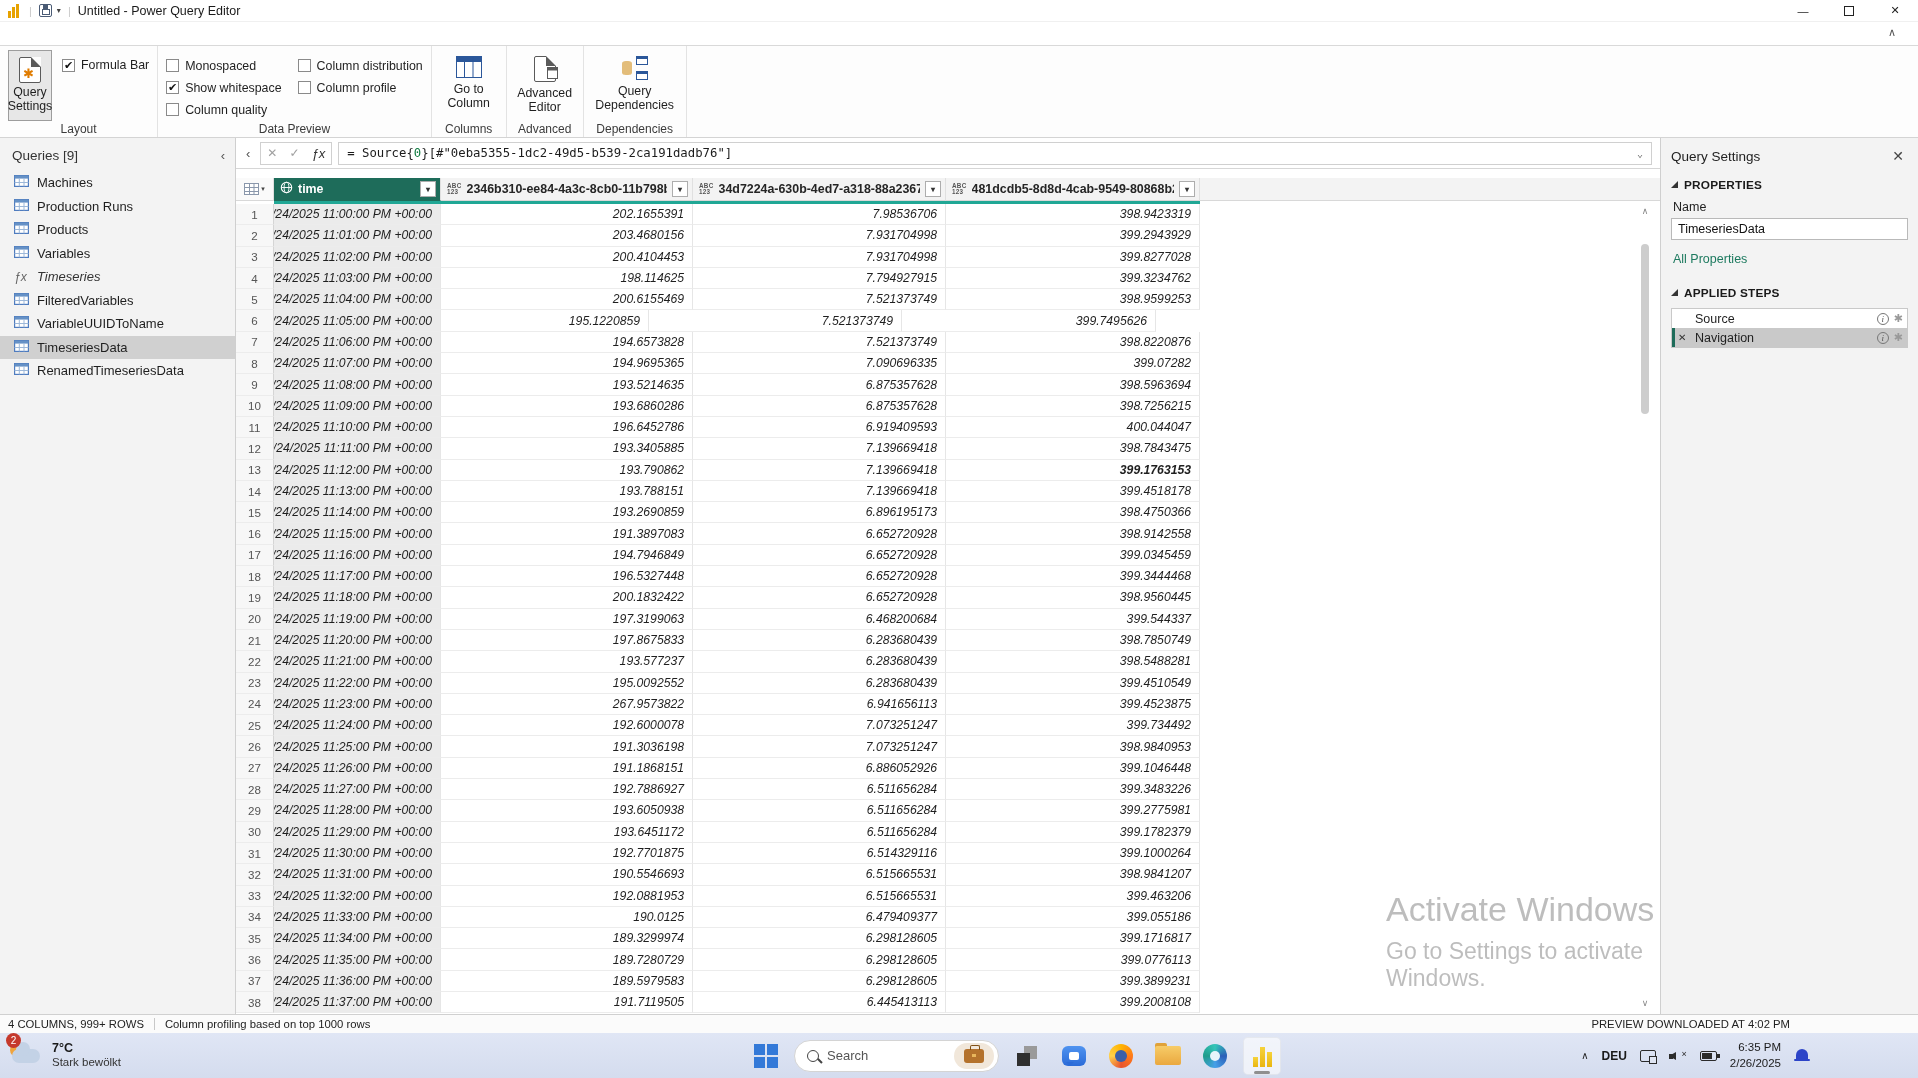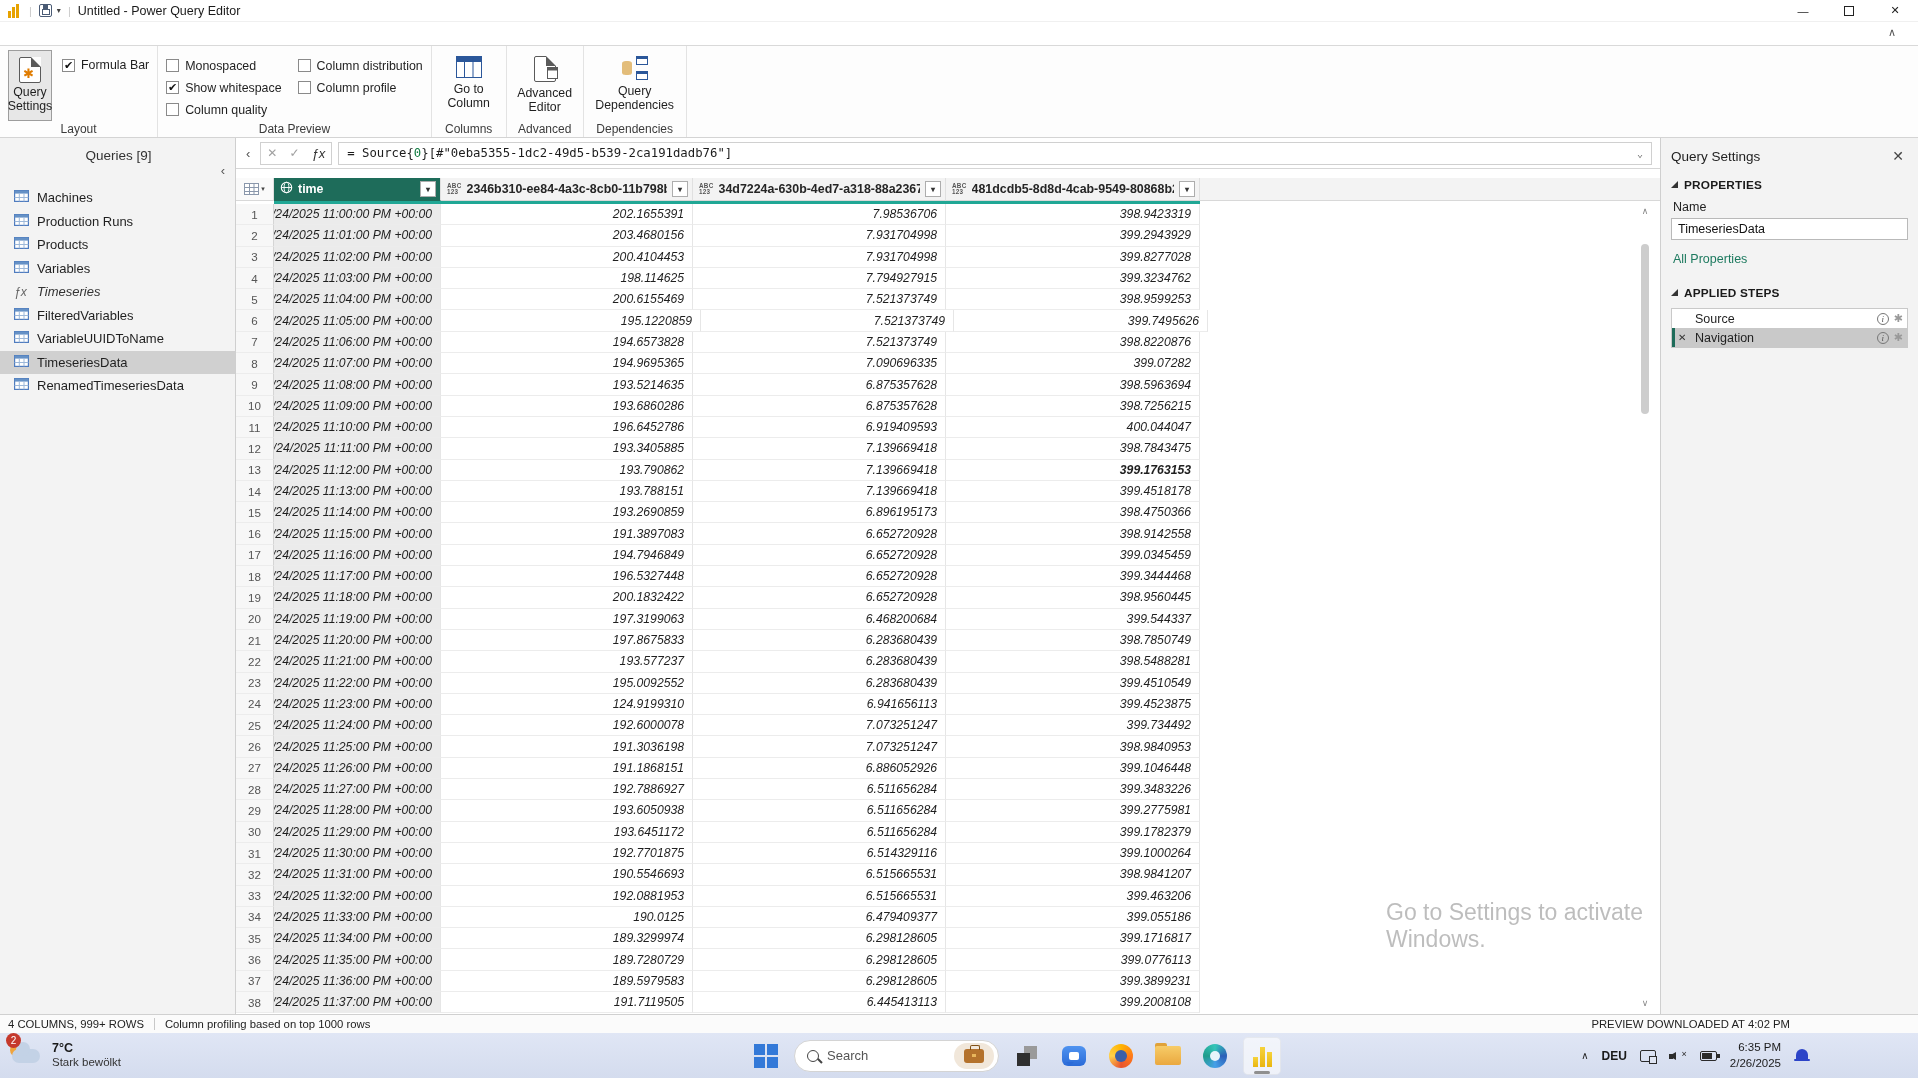--- a/index.html
+++ b/index.html
@@ -36,21 +36,21 @@
   .cb-row { display:flex; align-items:center; gap:6px; font-size:12.4px; color:#1f1f1f; white-space:nowrap; }
   .cb-box { width:13px; height:13px; border:1px solid #8a8a8a; background:#fff; display:inline-flex; align-items:center; justify-content:center; font-size:11px; color:#111; }
   .rbtn { display:flex; flex-direction:column; align-items:center; padding-top:6px; gap:4px; font-size:12.3px; color:#1f1f1f; text-align:center; line-height:1.15; min-width:58px; }
   .grid-ic { width:26px; height:22px; border:1.5px solid #2b579a; background:#fff; position:relative; }
   .grid-ic:before { content:""; position:absolute; left:0; right:0; top:0; height:5px; background:#2b579a; }
   .grid-ic:after { content:""; position:absolute; left:7px; top:0; bottom:0; width:1.5px; background:#2b579a; box-shadow:8.5px 0 0 #2b579a; }
 
   
   .workspace { flex:1; display:flex; min-height:0; background:#fff; }
   .qpanel { width:236px; background:#f3f3f3; border-right:1px solid #cfcfcf; padding-top:10px; font-size:13px; }
-  .qpanel-head { display:flex; align-items:center; padding:0 10px 8px 12px; color:#333; font-size:13.5px;flex-direction:column; }
+  .qpanel-head { display:flex; align-items:center; padding:0 10px 8px 12px; color:#333; font-size:13.5px; }
   .qpanel-collapse { margin-left:auto; color:#555; font-size:13px; }
   .q-item { height:23.5px; display:flex; align-items:center; gap:8px; padding-left:14px; color:#1f1f1f; }
   .q-item.selected { background:#d0d0d0; }
   .q-item.func .q-label { font-style:italic; color:#333; }
   .fx-glyph { font-style:italic; color:#666; font-size:12px; width:15px; }
 
   .center { flex:1; display:flex; flex-direction:column; position:relative; min-width:0; background:#fff; }
   .fbar { height:31px; background:#fff; border-bottom:1px solid #d6d6d6; display:flex; align-items:center; padding:0 8px 0 6px; gap:6px; }
   .fbar-collapse { color:#555; font-size:13px; padding:0 4px; }
   .fbar-btns { display:flex; align-items:center; border:1px solid #d0d0d0; background:#fff; height:23px; padding:0 6px; gap:12px; }
@@ -457,21 +457,21 @@
             <div class="grow">
               <div class="rnum">5</div>
               <div class="dcell timecol" style="width: 167px;">2/24/2025 11:04:00 PM +00:00</div>
               <div class="dcell" style="width: 252px;">200.6155469</div>
               <div class="dcell" style="width: 253px;">7.521373749</div>
               <div class="dcell" style="width: 254px;">398.9599253</div>
             </div>
             <div class="grow">
               <div class="rnum">6</div>
               <div class="dcell timecol" style="width: 167px;">2/24/2025 11:05:00 PM +00:00</div>
-              <div class="dcell" style="width: 260px; padding-left: 44px;">195.1220859</div>
+              <div class="dcell" style="width: 208px; padding-left: 44px;">195.1220859</div>
               <div class="dcell" style="width: 253px;">7.521373749</div>
               <div class="dcell" style="width: 254px;">399.7495626</div>
             </div>
             <div class="grow">
               <div class="rnum">7</div>
               <div class="dcell timecol" style="width: 167px;">2/24/2025 11:06:00 PM +00:00</div>
               <div class="dcell" style="width: 252px;">194.6573828</div>
               <div class="dcell" style="width: 253px;">7.521373749</div>
               <div class="dcell" style="width: 254px;">398.8220876</div>
             </div>
@@ -583,21 +583,21 @@
             <div class="grow">
               <div class="rnum">23</div>
               <div class="dcell timecol" style="width: 167px;">2/24/2025 11:22:00 PM +00:00</div>
               <div class="dcell" style="width: 252px;">195.0092552</div>
               <div class="dcell" style="width: 253px;">6.283680439</div>
               <div class="dcell" style="width: 254px;">399.4510549</div>
             </div>
             <div class="grow">
               <div class="rnum">24</div>
               <div class="dcell timecol" style="width: 167px;">2/24/2025 11:23:00 PM +00:00</div>
-              <div class="dcell" style="width: 252px;">124.9199310</div>
+              <div class="dcell" style="width: 252px;">267.9573822</div>
               <div class="dcell" style="width: 253px;">6.941656113</div>
               <div class="dcell" style="width: 254px;">399.4523875</div>
             </div>
             <div class="grow">
               <div class="rnum">25</div>
               <div class="dcell timecol" style="width: 167px;">2/24/2025 11:24:00 PM +00:00</div>
               <div class="dcell" style="width: 252px;">192.6000078</div>
               <div class="dcell" style="width: 253px;">7.073251247</div>
               <div class="dcell" style="width: 254px;">399.734492</div>
             </div>
@@ -696,20 +696,21 @@
         <div class="vscroll">
           <div class="vs-arrow">∧</div>
           <div class="vs-track">
               <div class="vs-thumb"></div>
             </div>
           <div class="vs-arrow">∨</div>
         </div>
       </div>
 
       <div class="watermark">
+        <div class="w1">Activate Windows</div>
         <div class="w2">Go to Settings to activate Windows.</div>
       </div>
     </div>
 
     <div class="rpanel">
       <div class="rp-head">
         <span>Query Settings</span>
         <span class="rp-close">✕</span>
       </div>
       <div class="rp-section">

